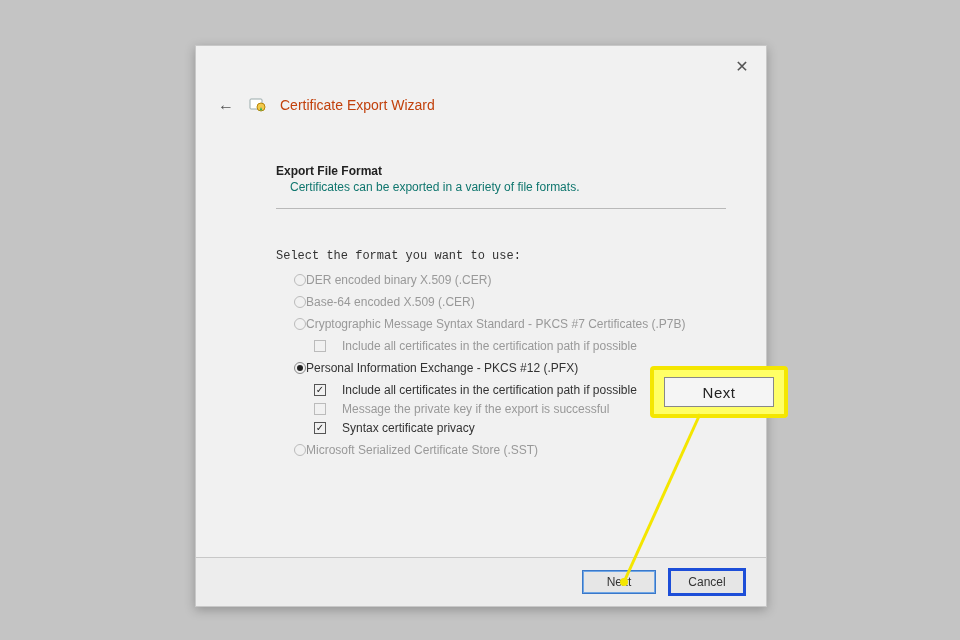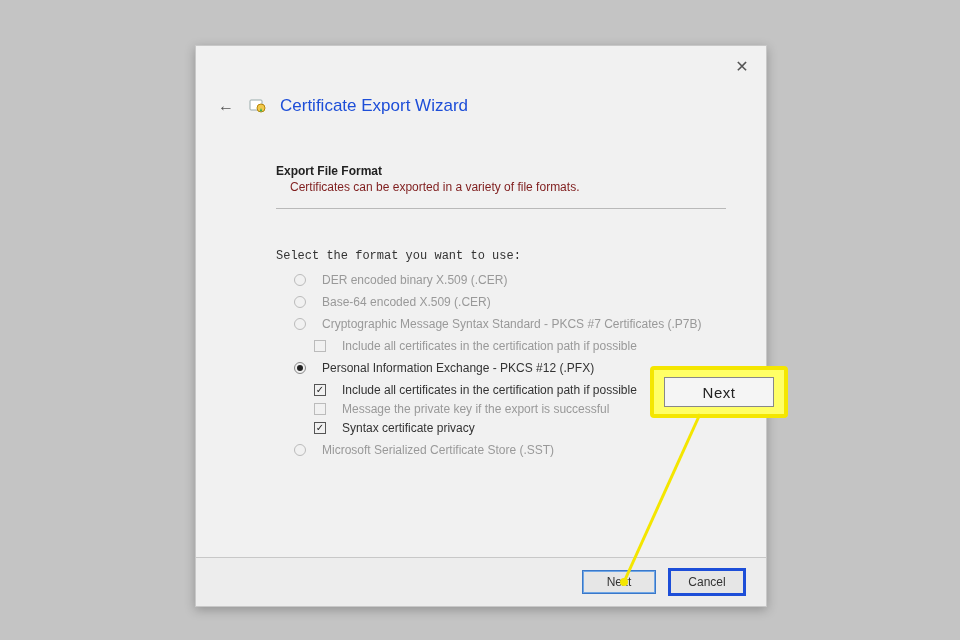--- a/index.html
+++ b/index.html
@@ -44,57 +44,57 @@
     align-items: center;
     gap: 14px;
   }
   .back-arrow {
     font-size: 16px;
     color: #555;
     cursor: pointer;
   }
   .wizard-icon svg { display: block; }
   .wizard-title {
-    font-size: 17px;
-    color: #1d4ed8;
+    font-size: 14px;
+    color: #c2410c;
   }
   .section {
     position: absolute;
     left: 80px;
     top: 118px;
     right: 40px;
   }
   .section-heading {
     font-weight: 600;
     font-size: 12px;
     color: #222;
   }
   .section-sub {
     margin-top: 2px;
     margin-left: 14px;
-    color: #7f1d1d;
+    color: #0f766e;
   }
   .hr {
     margin-top: 14px;
     border: none;
     border-top: 1px solid #b9b9b9;
   }
   .prompt {
     margin-top: 40px;
     color: #333;
     font-family: Liberation Mono, monospace;
   }
   .options {
     margin-top: 10px;
     margin-left: 18px;
   }
   .radio-row {
     display: flex;
     align-items: center;
-    gap: 16px;
+    gap: 0;
     margin: 8px 0;
   }
   .radio {
     width: 12px;
     height: 12px;
     border: 1px solid #888;
     border-radius: 50%;
     display: inline-flex;
     align-items: center;
     justify-content: center;

